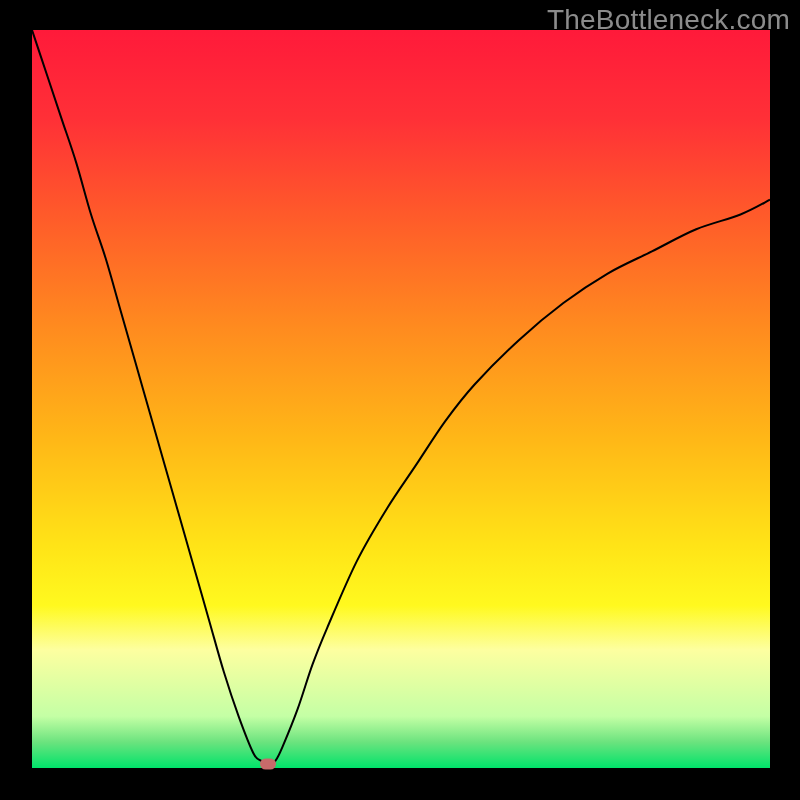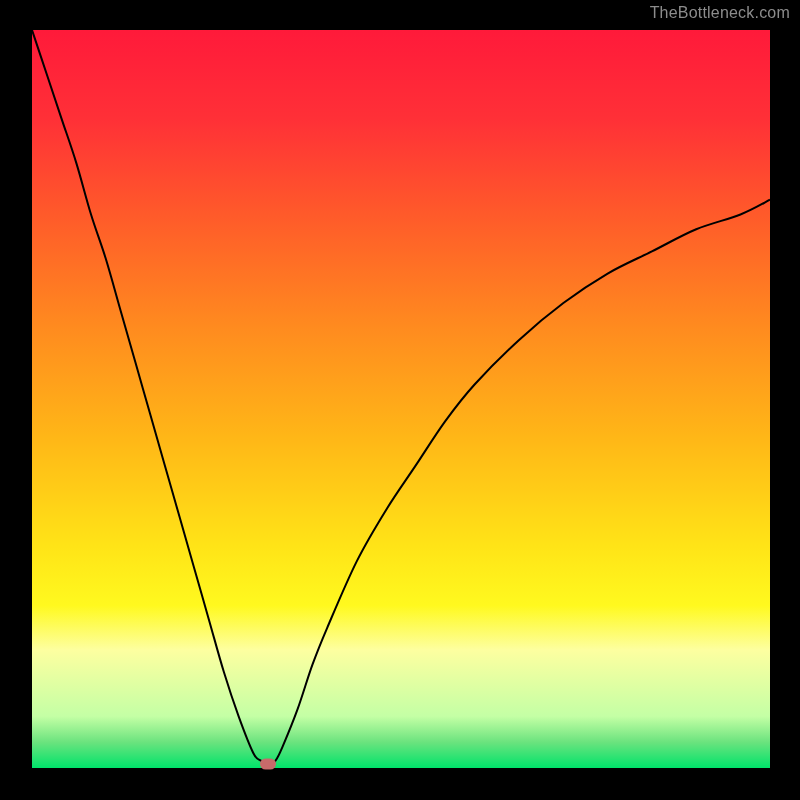--- a/index.html
+++ b/index.html
@@ -24,21 +24,21 @@
     left: 0;
     top: 0;
     width: 738px;
     height: 738px;
   }
   .watermark {
     position: absolute;
     top: 4px;
     right: 10px;
     color: #8c8c8c;
-    font-size: 16px;
+    font-size: 28px;
     font-weight: 500;
     letter-spacing: 0.2px;
   }
   .marker {
     position: absolute;
     width: 16px;
     height: 11px;
     border-radius: 6px;
     background: #c76a6a;
     transform: translate(-50%, -50%);

